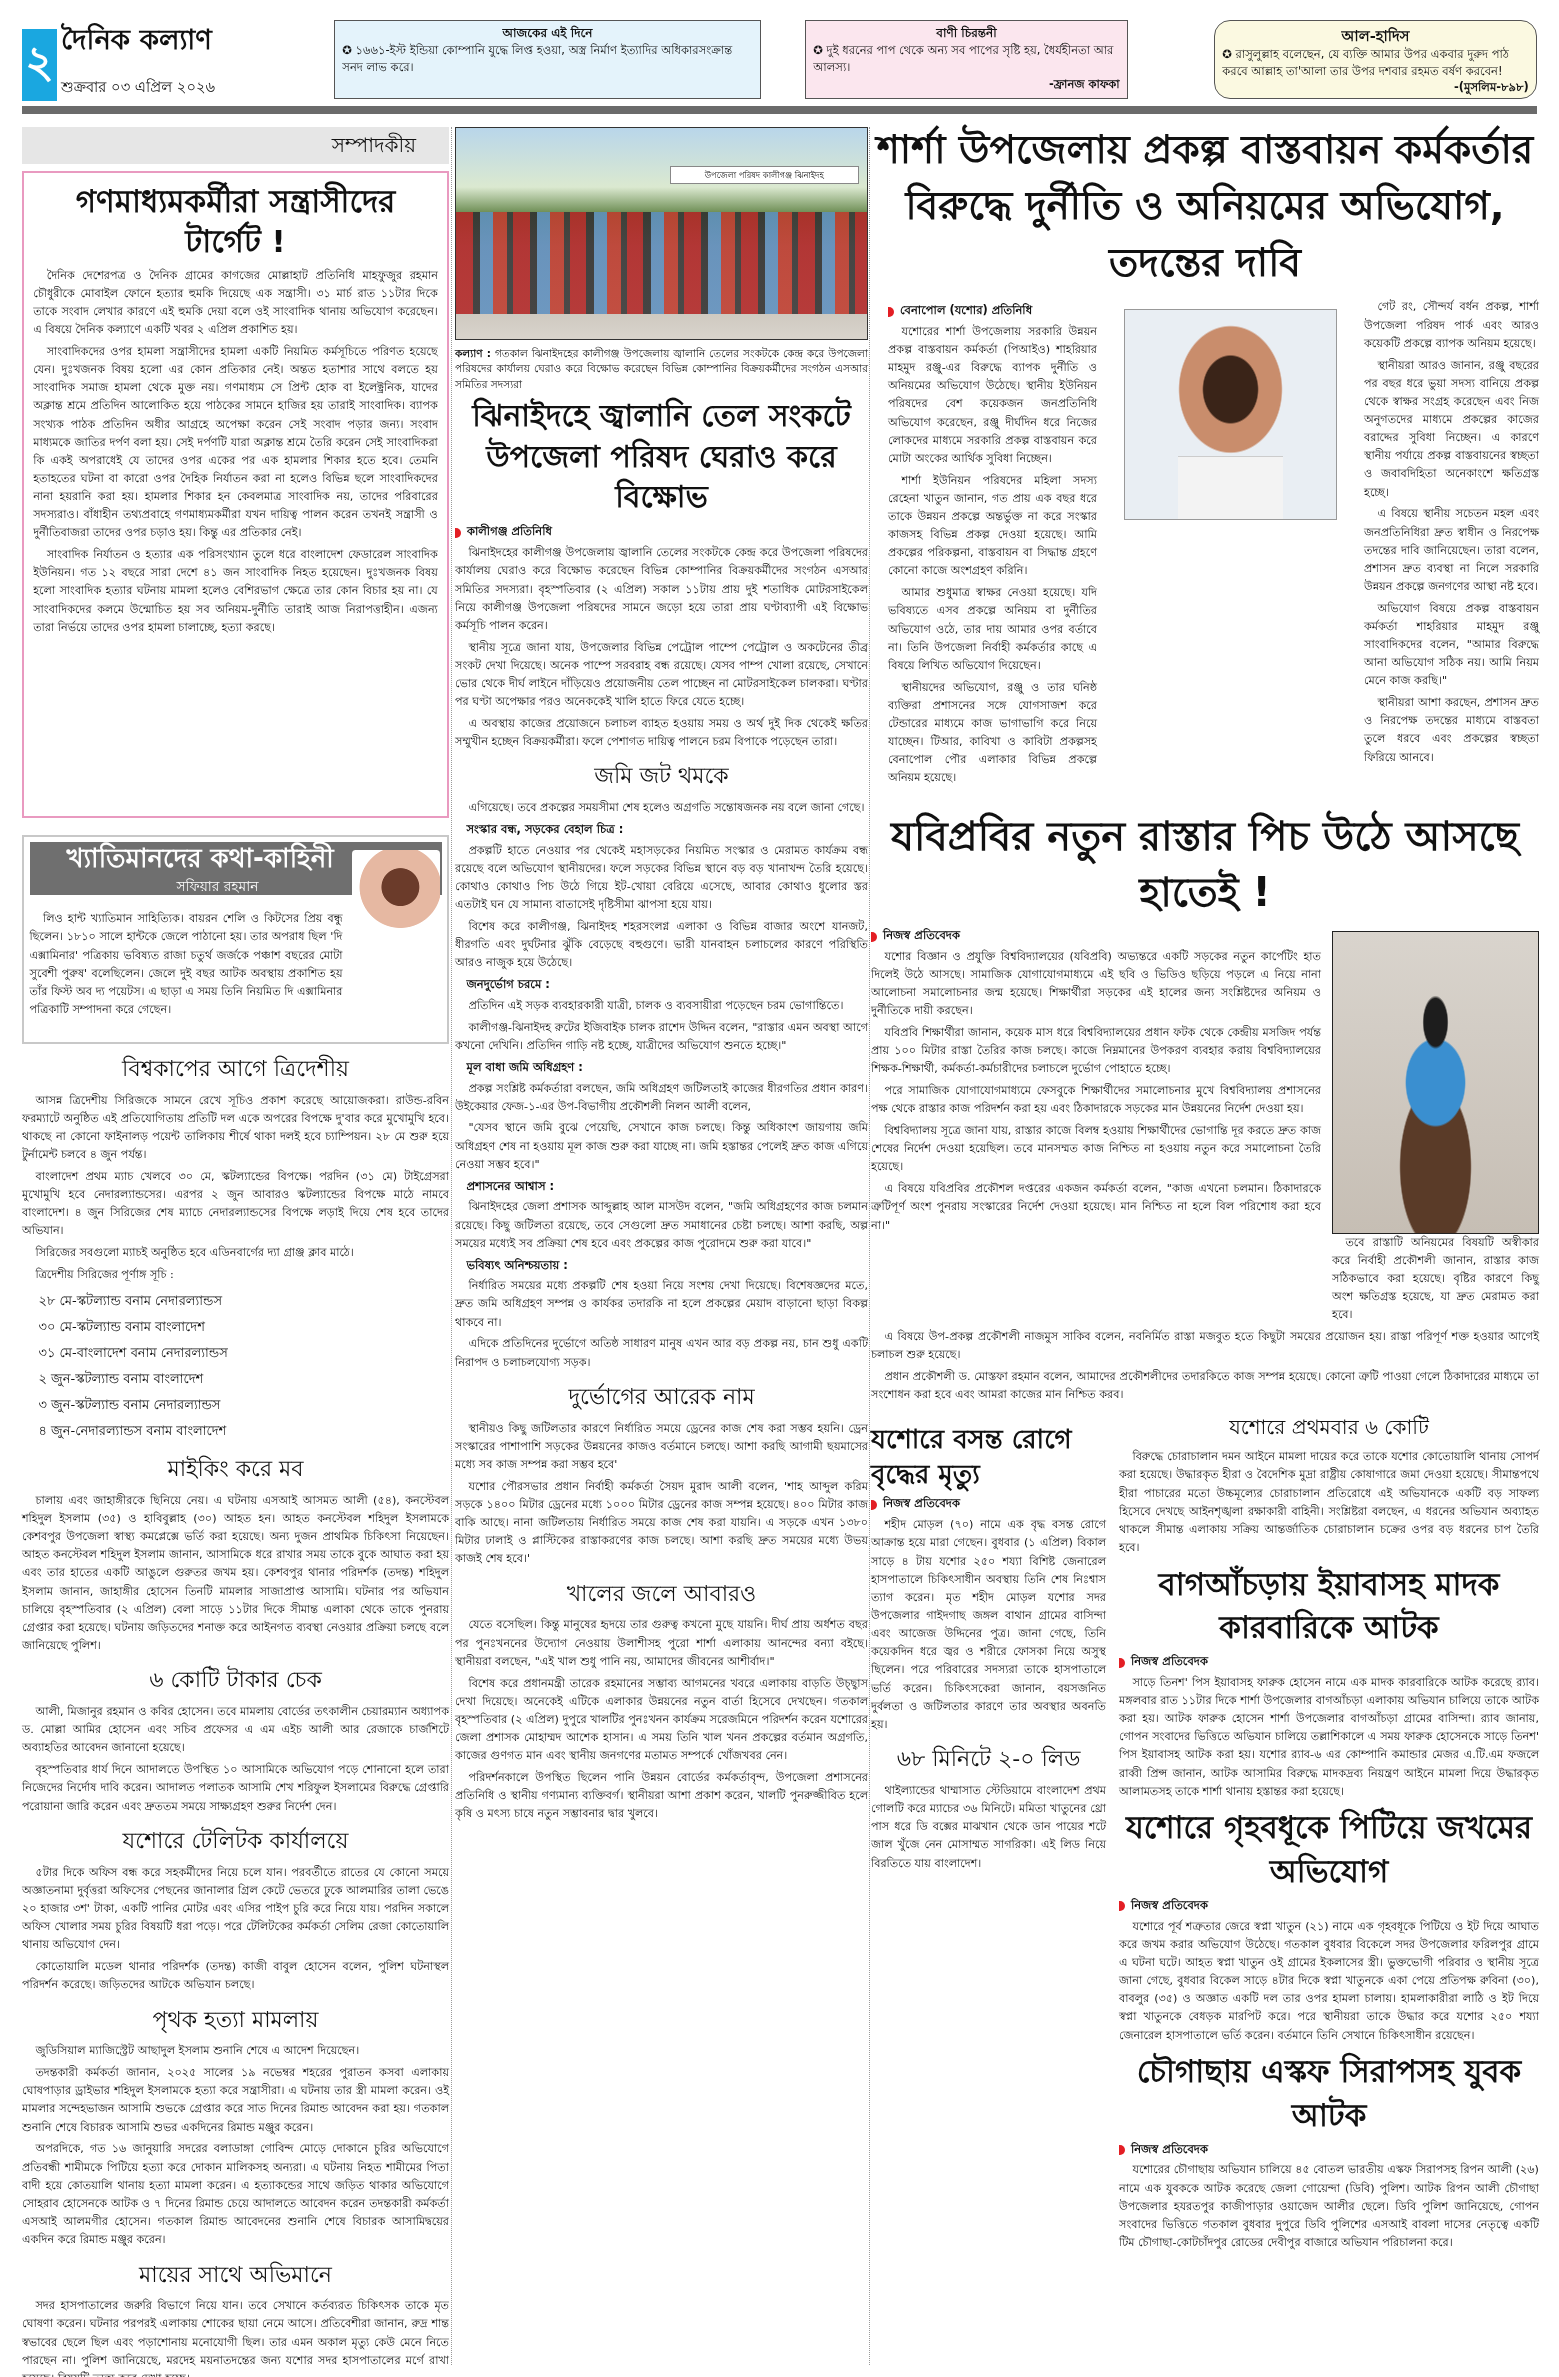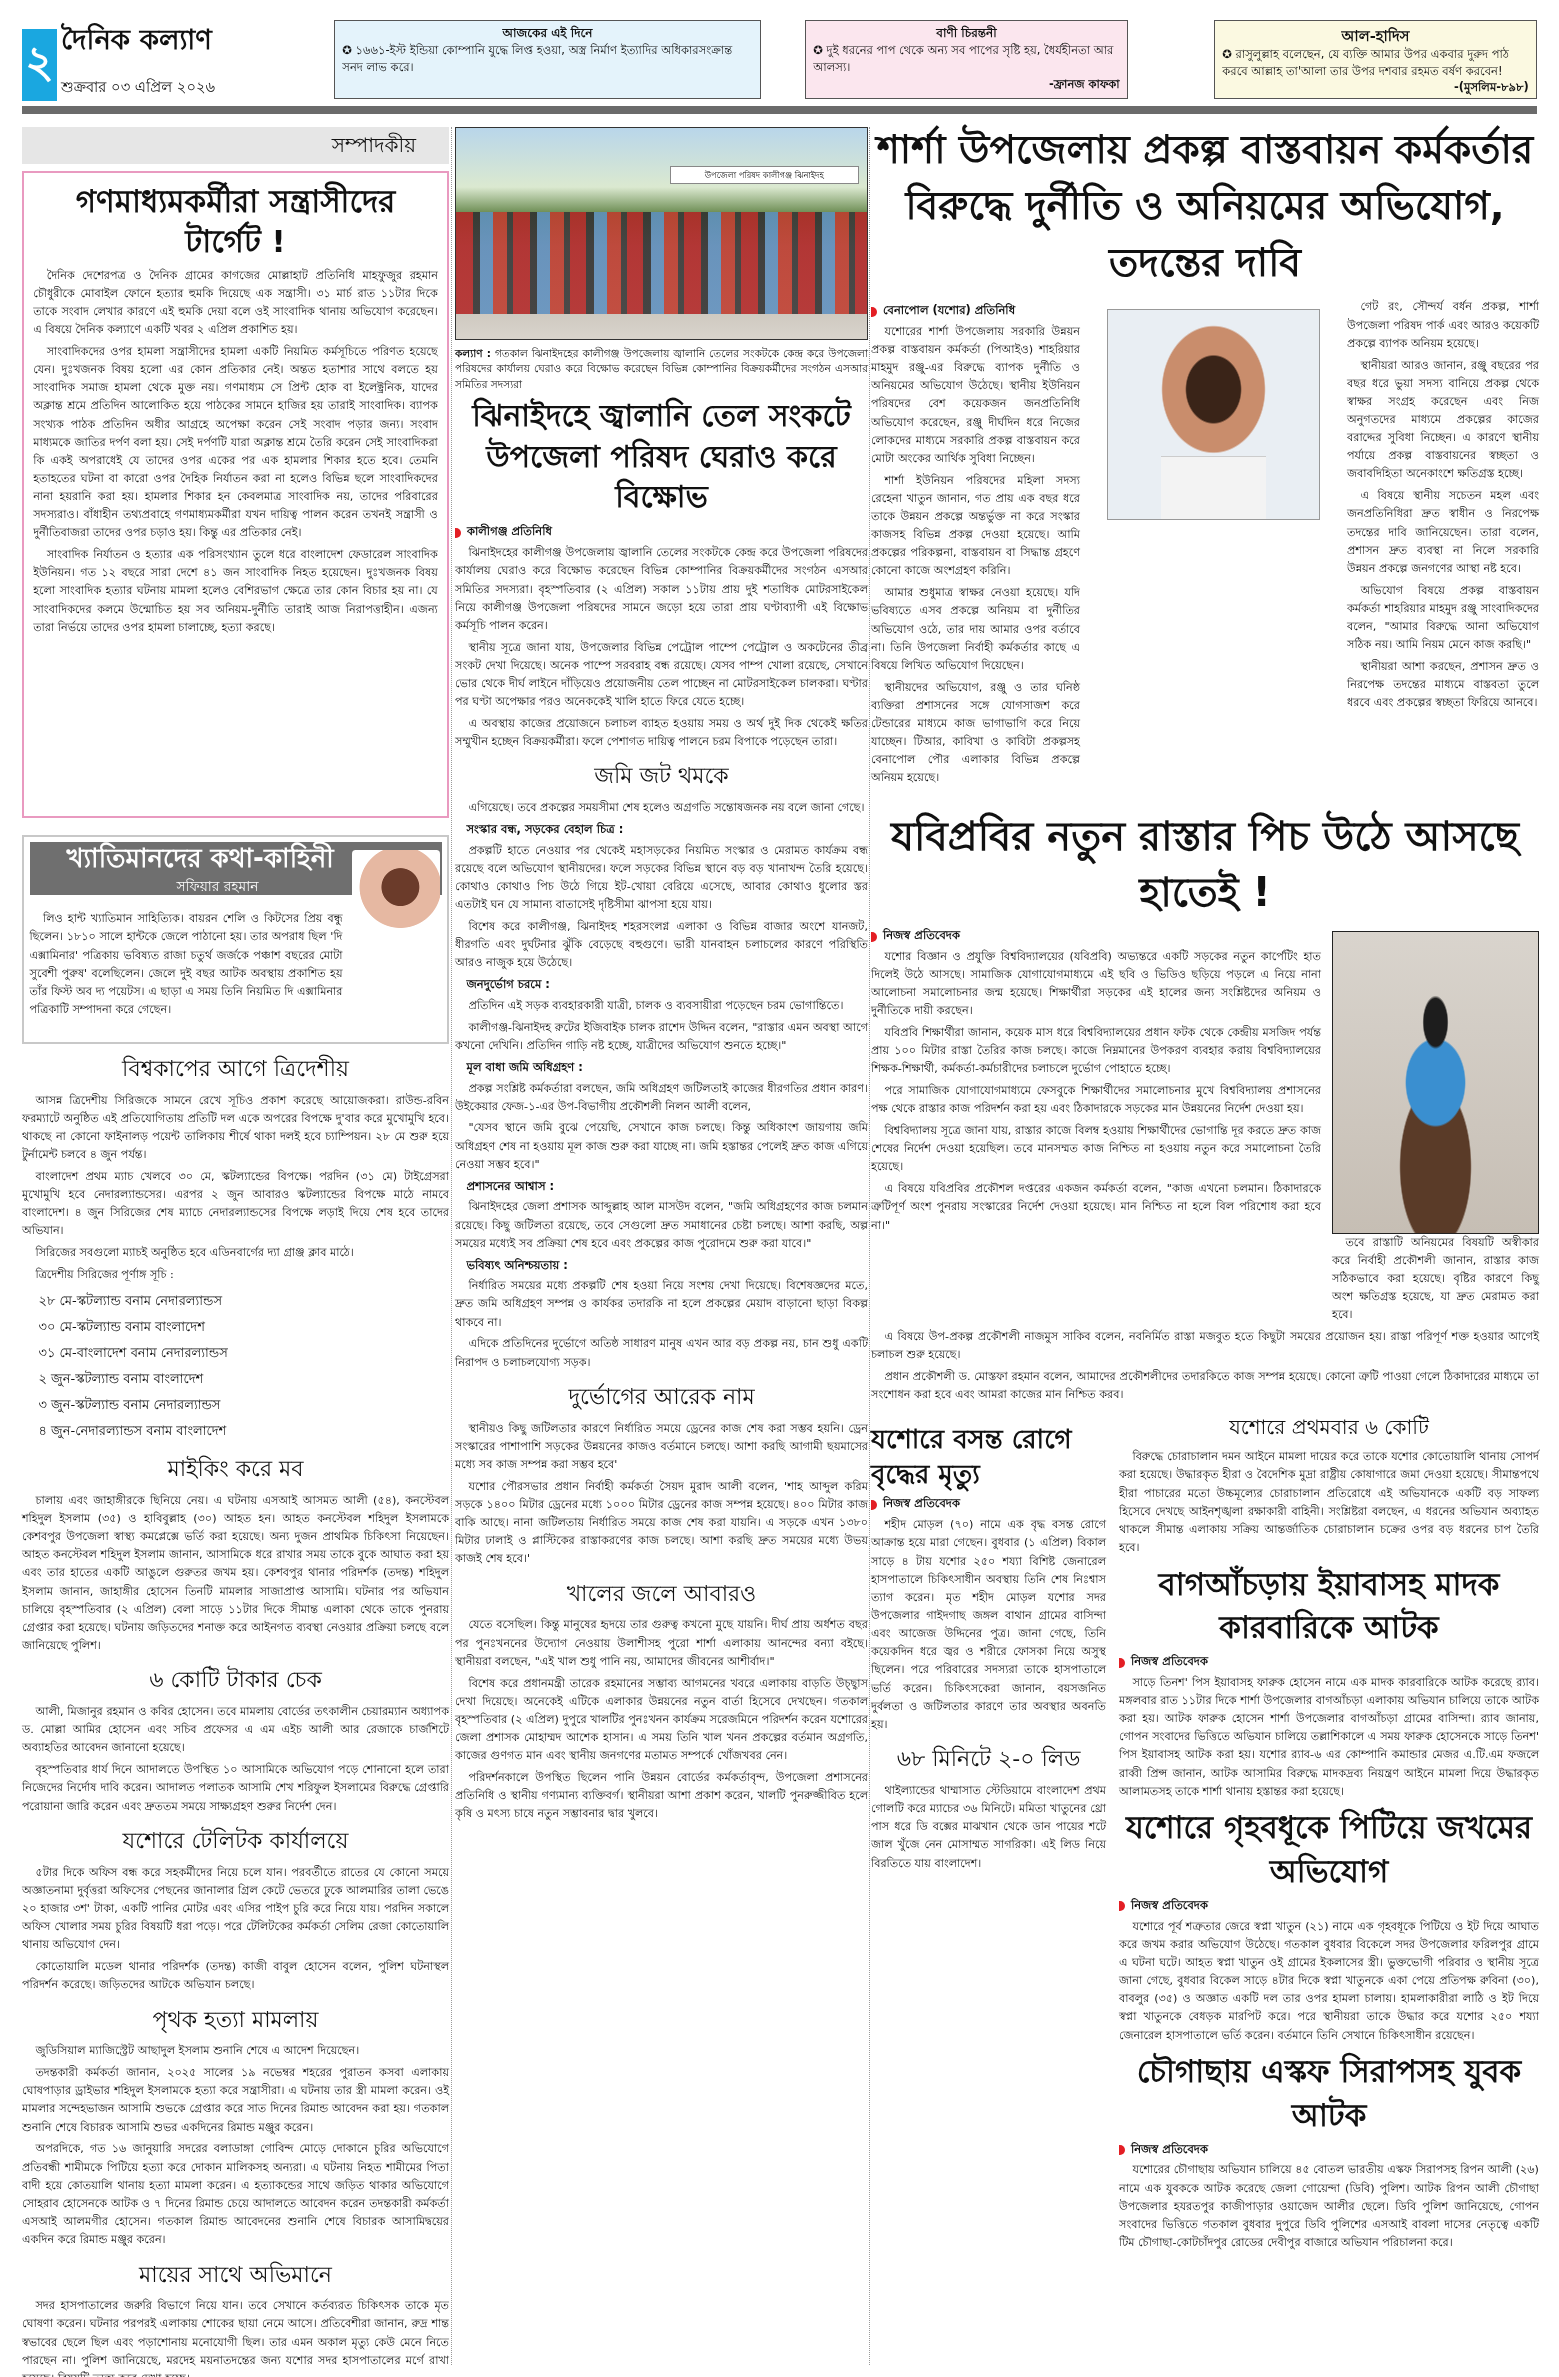--- a/index.html
+++ b/index.html
@@ -54,21 +54,21 @@
       background: linear-gradient(180deg, #b9d6ea 0%, #dbe9d0 28%, #6f8f56 40%, #b3aca2 56%, #d9d4cc 100%); }
   .photo-rally .gate { position: absolute; left: 52%; top: 18%; width: 46%; height: 18.3px; background: #fff; border: 0.9px solid #888; font-size: 8.3px; text-align: center; line-height: 16.5px; }
   .photo-rally .riders { position: absolute; left: 0; right: 0; bottom: 12%; height: 48%;
       background: repeating-linear-gradient(90deg, #b22222 0 16.5px, #2d2d2d 16.5px 24px, #5c8fc0 24px 37px, #c0392b 37px 51px, #333 51px 57px); opacity: 0.85; }
   .caption { font-size: 10.5px; line-height: 1.5; margin: 5.5px 0 3.7px; text-align: justify; }
   .caption b { font-weight: bold; }
   .mid-title { text-align: center; font-size: 30px; font-weight: bold; line-height: 1.35; margin: 3.7px 0 5.5px; }
 
   
   .lead-title { text-align: center; font-size: 39px; font-weight: bold; line-height: 1.45; margin-top: -5.5px; }
-  .lead-body { display: grid; grid-template-columns: 209px 213px 1fr; gap: 27px; margin-top: 7.3px; }
+  .lead-body { display: grid; grid-template-columns: 209px 213px 1fr; gap: 27px; margin-top: 7.3px; margin-left: 17px; }
   .portrait { width: 213px; height: 211px; border: 0.9px solid #999; margin-top: 11px; background: radial-gradient(ellipse at 50% 38%, #3a2418 0 18%, #c98d6c 19% 34%, #e9eef3 35%); position: relative; }
   .portrait::after { content: ""; position: absolute; left: 25%; right: 25%; bottom: 0; height: 30%; background: #f3f3f3; border-top: 1.8px solid #ccc; }
   .right-title-2 { text-align: center; font-size: 40px; font-weight: bold; line-height: 1.4; margin: 16.5px 0 3.7px; }
   .jabipro { display: grid; grid-template-columns: 1fr 207px; gap: 11px; }
   .photo-road { width: 207px; height: 303px; border: 1.8px solid #222; margin-top: 7.3px;
       background: radial-gradient(ellipse at 50% 30%, #1d1d1d 0 8%, transparent 9%),
                   radial-gradient(ellipse at 50% 50%, #3a8fd0 0 20%, transparent 21%),
                   radial-gradient(ellipse at 50% 78%, #5a3b28 0 24%, transparent 25%),
                   linear-gradient(#d9d4cd, #c6beb4); }
   .bottom-grid { display: grid; grid-template-columns: 235px 1fr; gap: 13px; margin-top: 7.3px; }
@@ -88,21 +88,21 @@
     <div class="box-title">আজকের এই দিনে</div>
     <div>✪ ১৬৬১-ইস্ট ইন্ডিয়া কোম্পানি যুদ্ধে লিপ্ত হওয়া, অস্ত্র নির্মাণ ইত্যাদির অধিকারসংক্রান্ত সনদ লাভ করে।</div>
   </div>
 
   <div class="box box-bani" style="left:783px;width:323px;">
     <div class="box-title">বাণী চিরন্তনী</div>
     <div>✪ দুই ধরনের পাপ থেকে অন্য সব পাপের সৃষ্টি হয়, ধৈর্যহীনতা আর আলস্য।</div>
     <div class="right-align">-ফ্রানজ কাফকা</div>
   </div>
 
-  <div class="box box-hadis" style="left:1192px;width:323px;">
+  <div class="box box-hadis" style="left:1192px;width:323px;border-radius:16px;">
     <div class="box-title">আল-হাদিস</div>
     <div>✪ রাসুলুল্লাহ বলেছেন, যে ব্যক্তি আমার উপর একবার দুরুদ পাঠ করবে আল্লাহ তা'আলা তার উপর দশবার রহমত বর্ষণ করবেন!</div>
     <div class="right-align">-(মুসলিম-৮৯৮)</div>
   </div>
 </div>
 <div class="mast-rule"></div>
 
 <div class="col-divider" style="left:451px;"></div>
 <div class="col-divider" style="left:869px;"></div>
 

